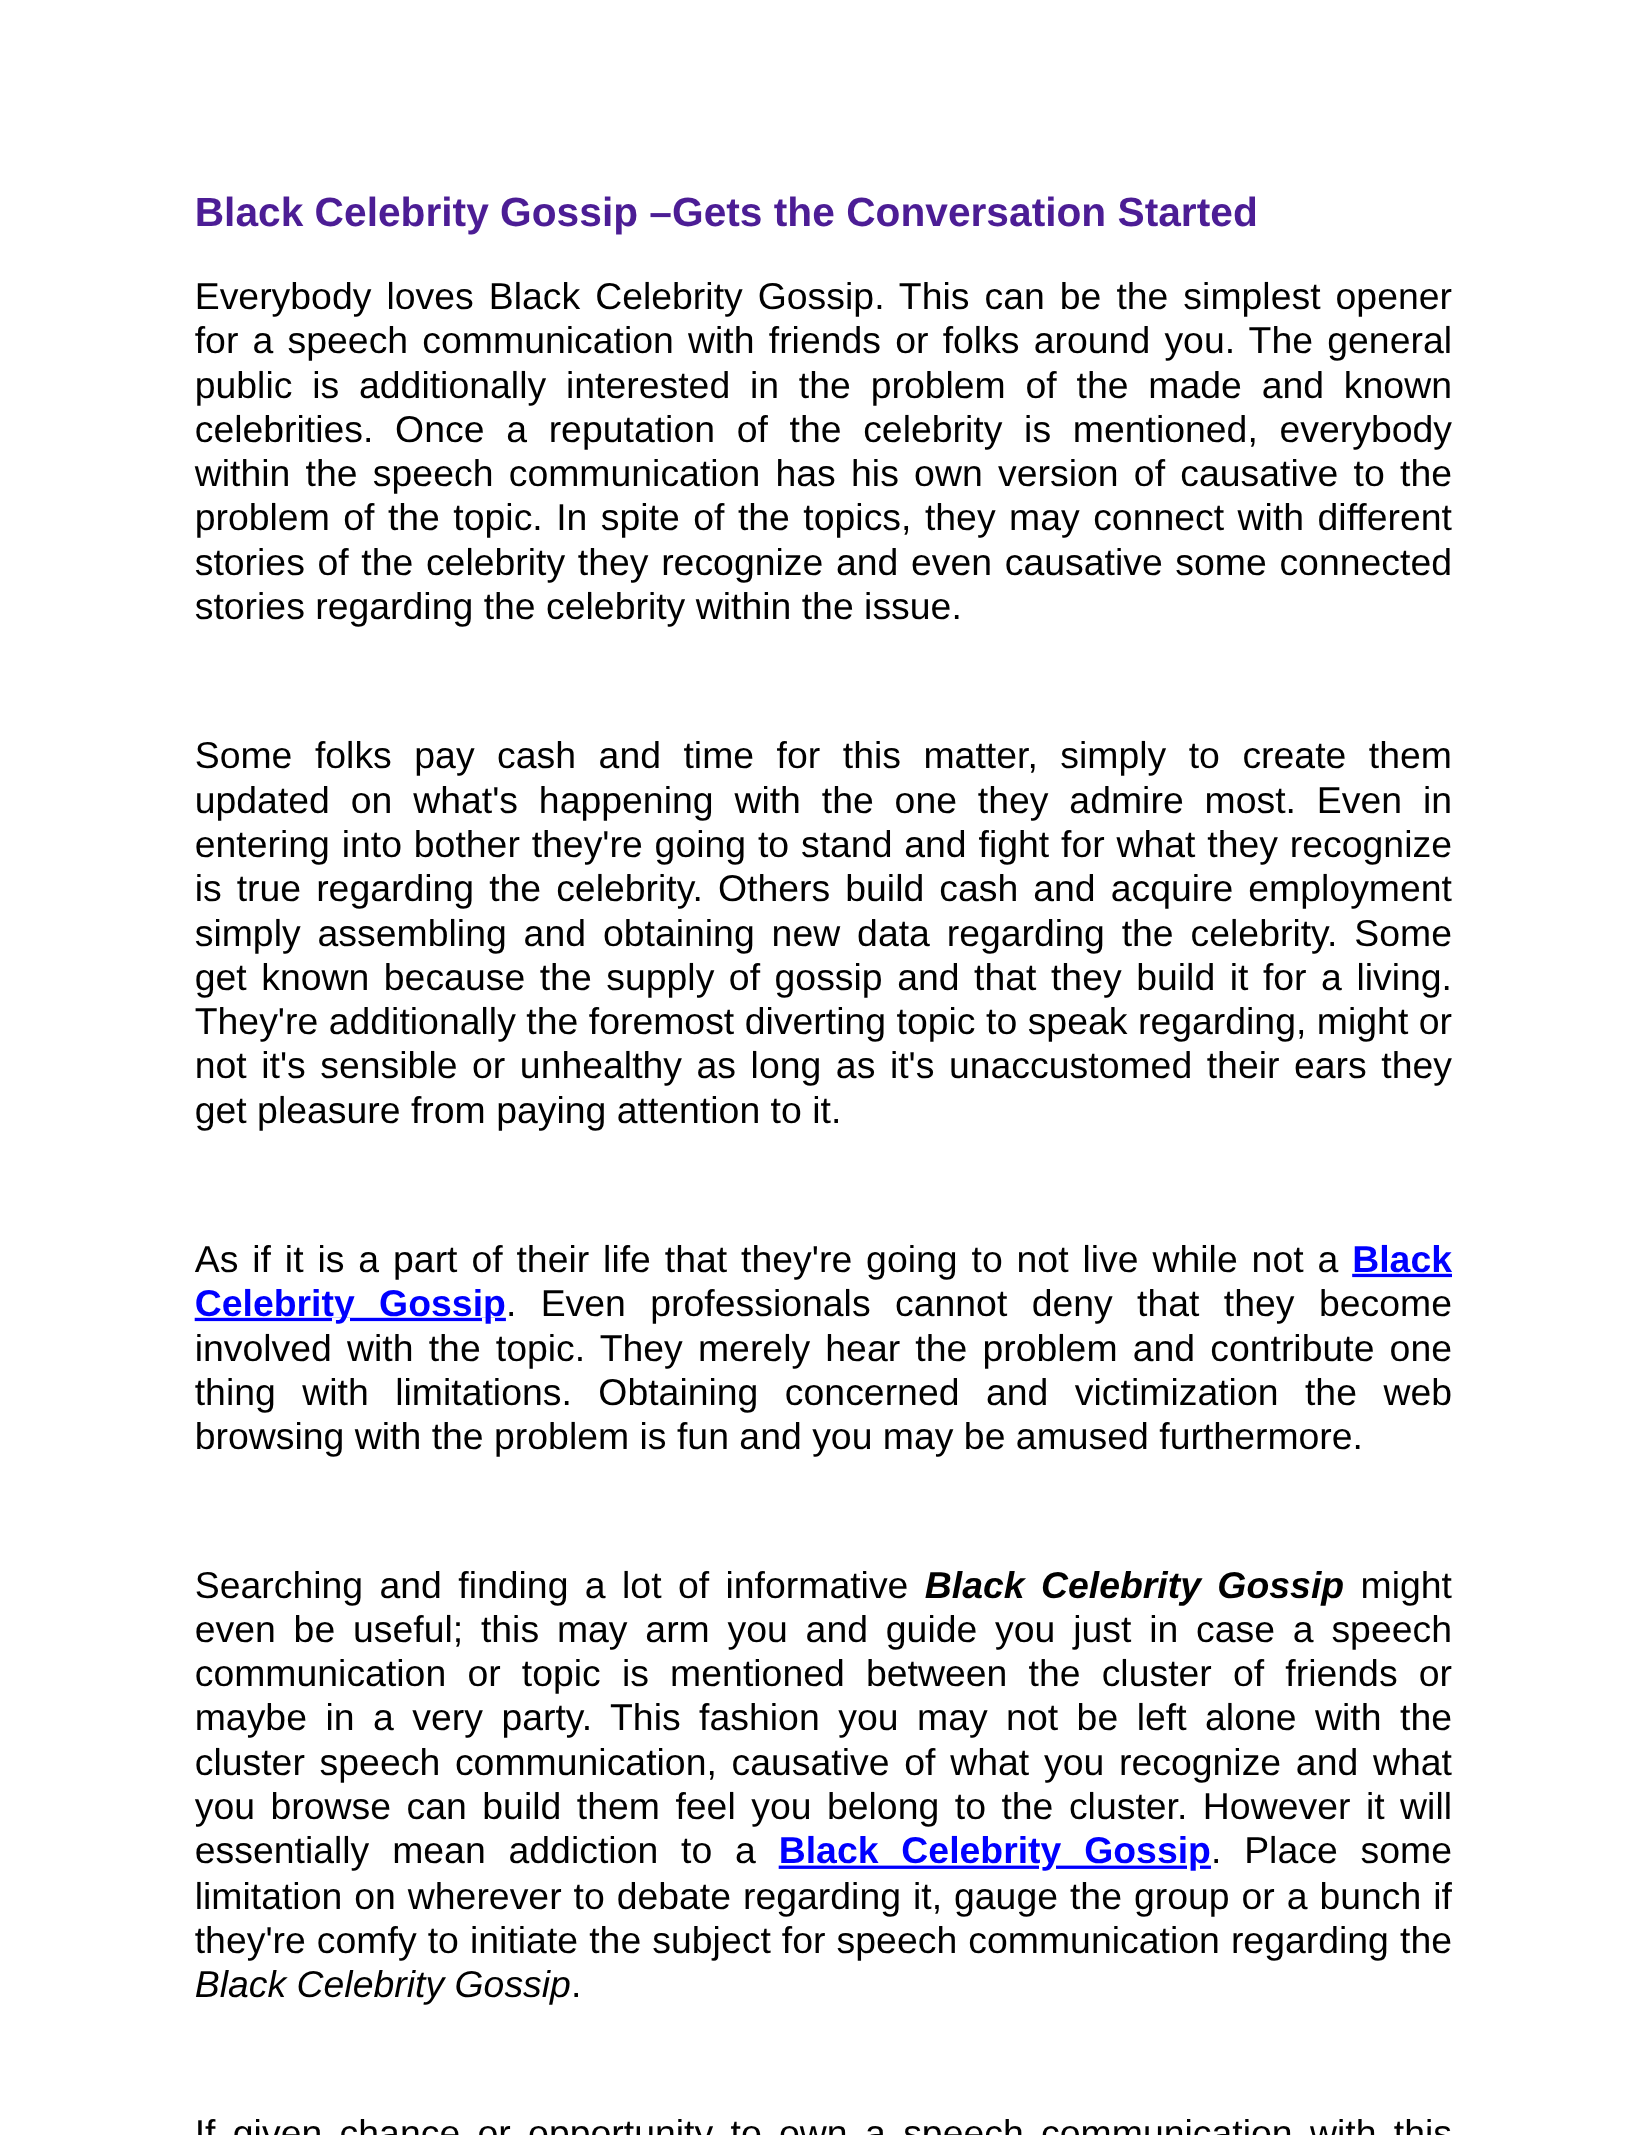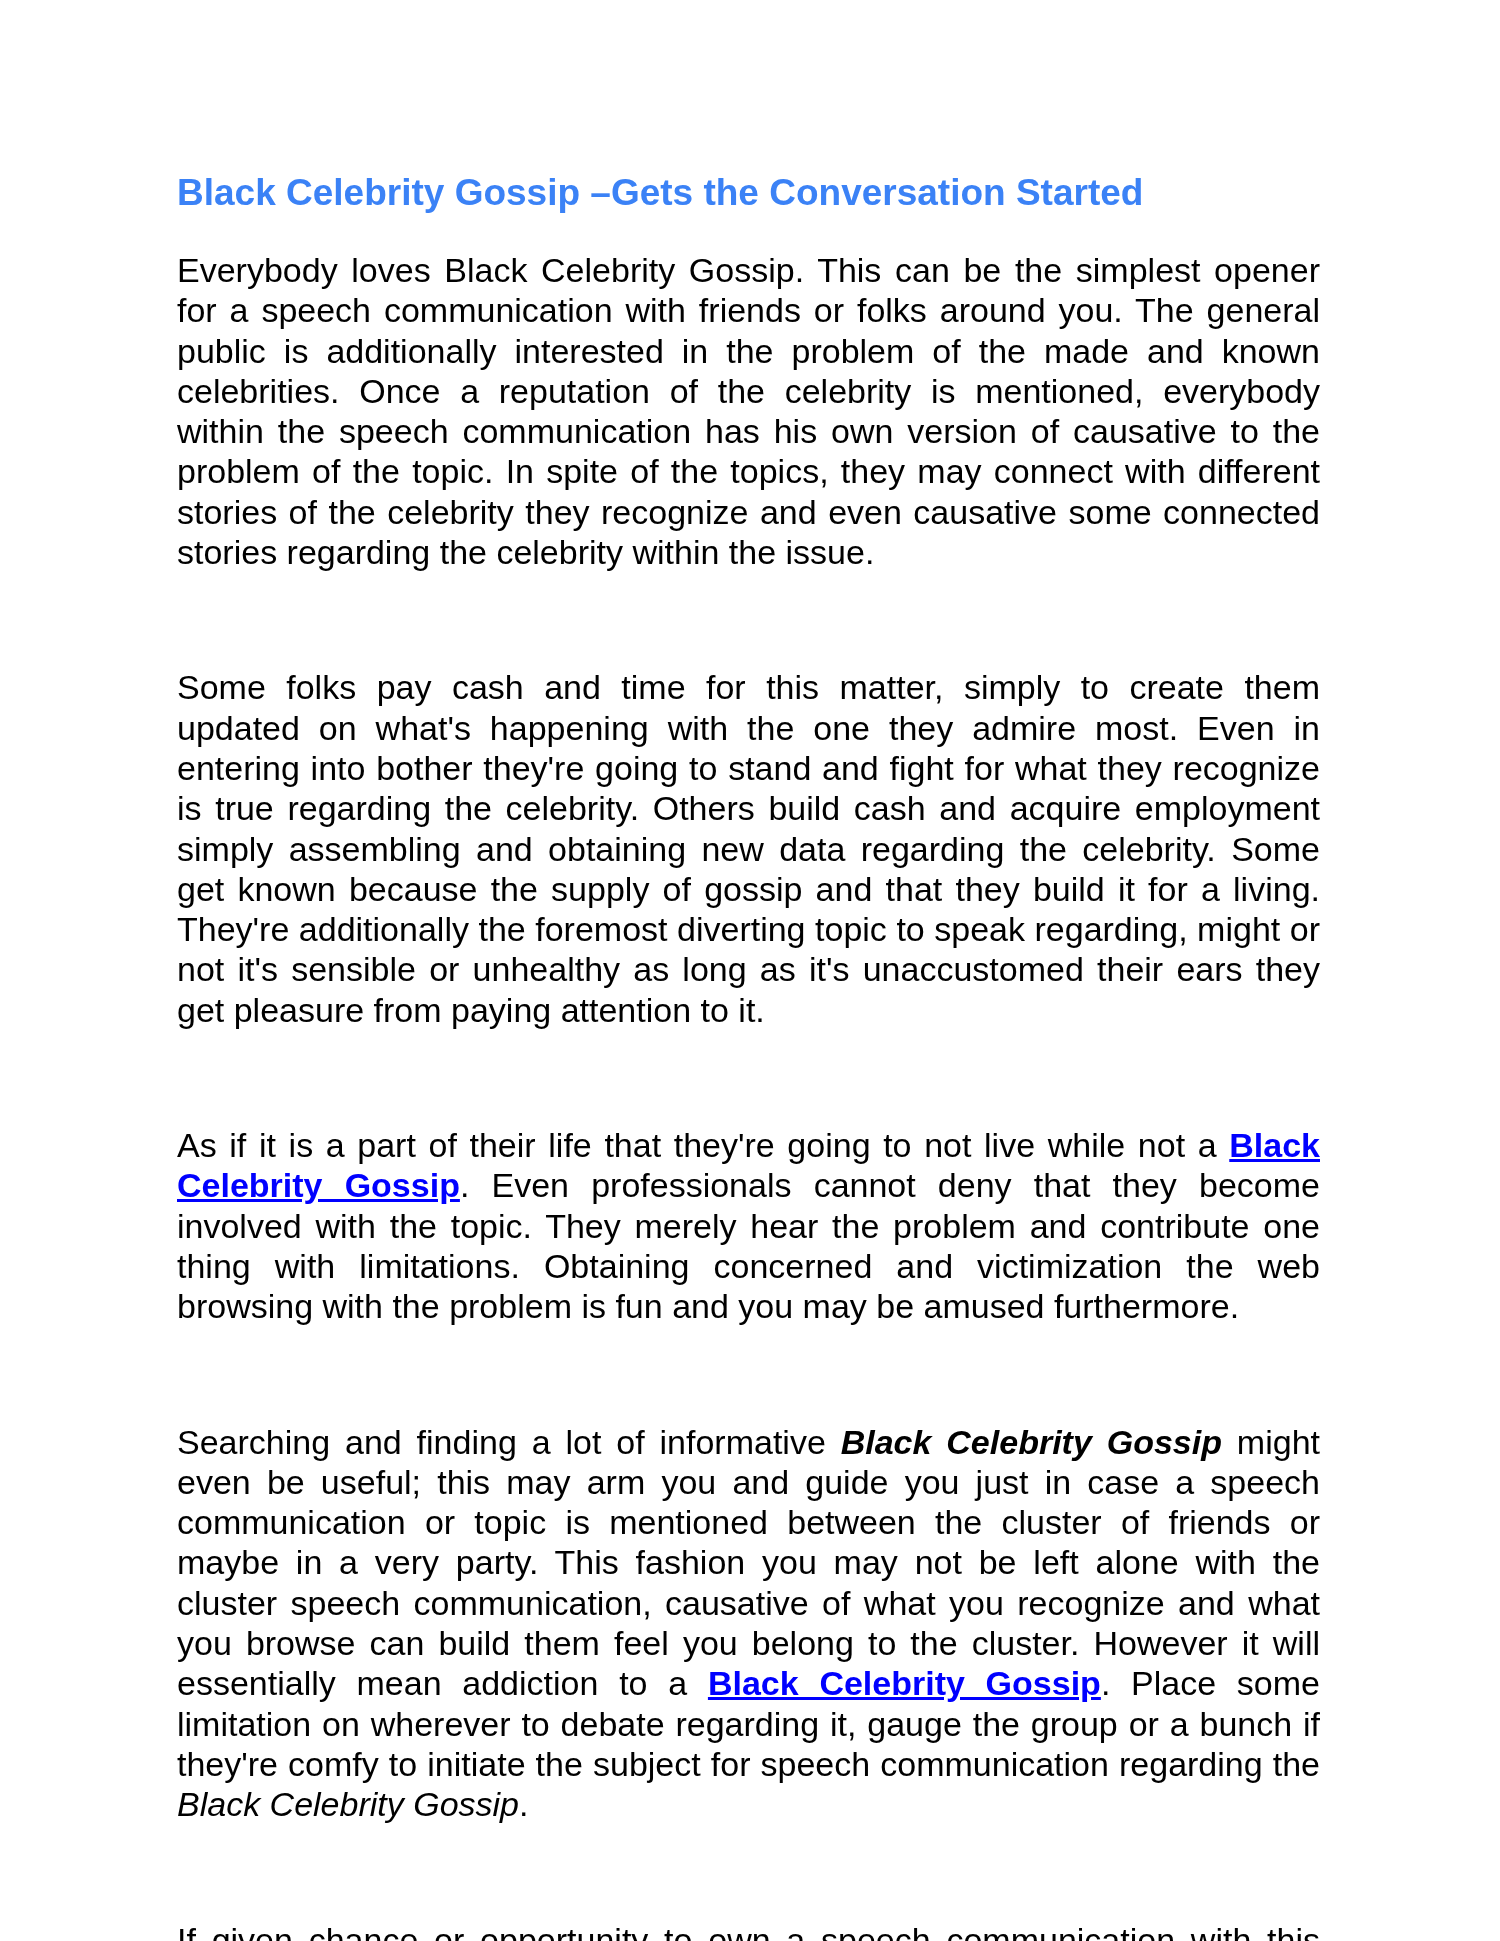--- a/index.html
+++ b/index.html
@@ -17,21 +17,21 @@
     padding: 170px 180px 0 177px;
     overflow: hidden;
     font-family: "Liberation Sans", sans-serif;
     color: #000000;
   }
   .title {
     margin: 0 0 34px 0;
     font-size: 37px;
     line-height: 46px;
     font-weight: 700;
-    color: #3b82f6;
+    color: #4c1d95;
     text-align: left;
   }
   .para {
     margin: 0 0 95px 0;
     font-size: 34px;
     line-height: 40.3px;
     text-align: justify;
     color: #000000;
   }
   .para:last-child {

